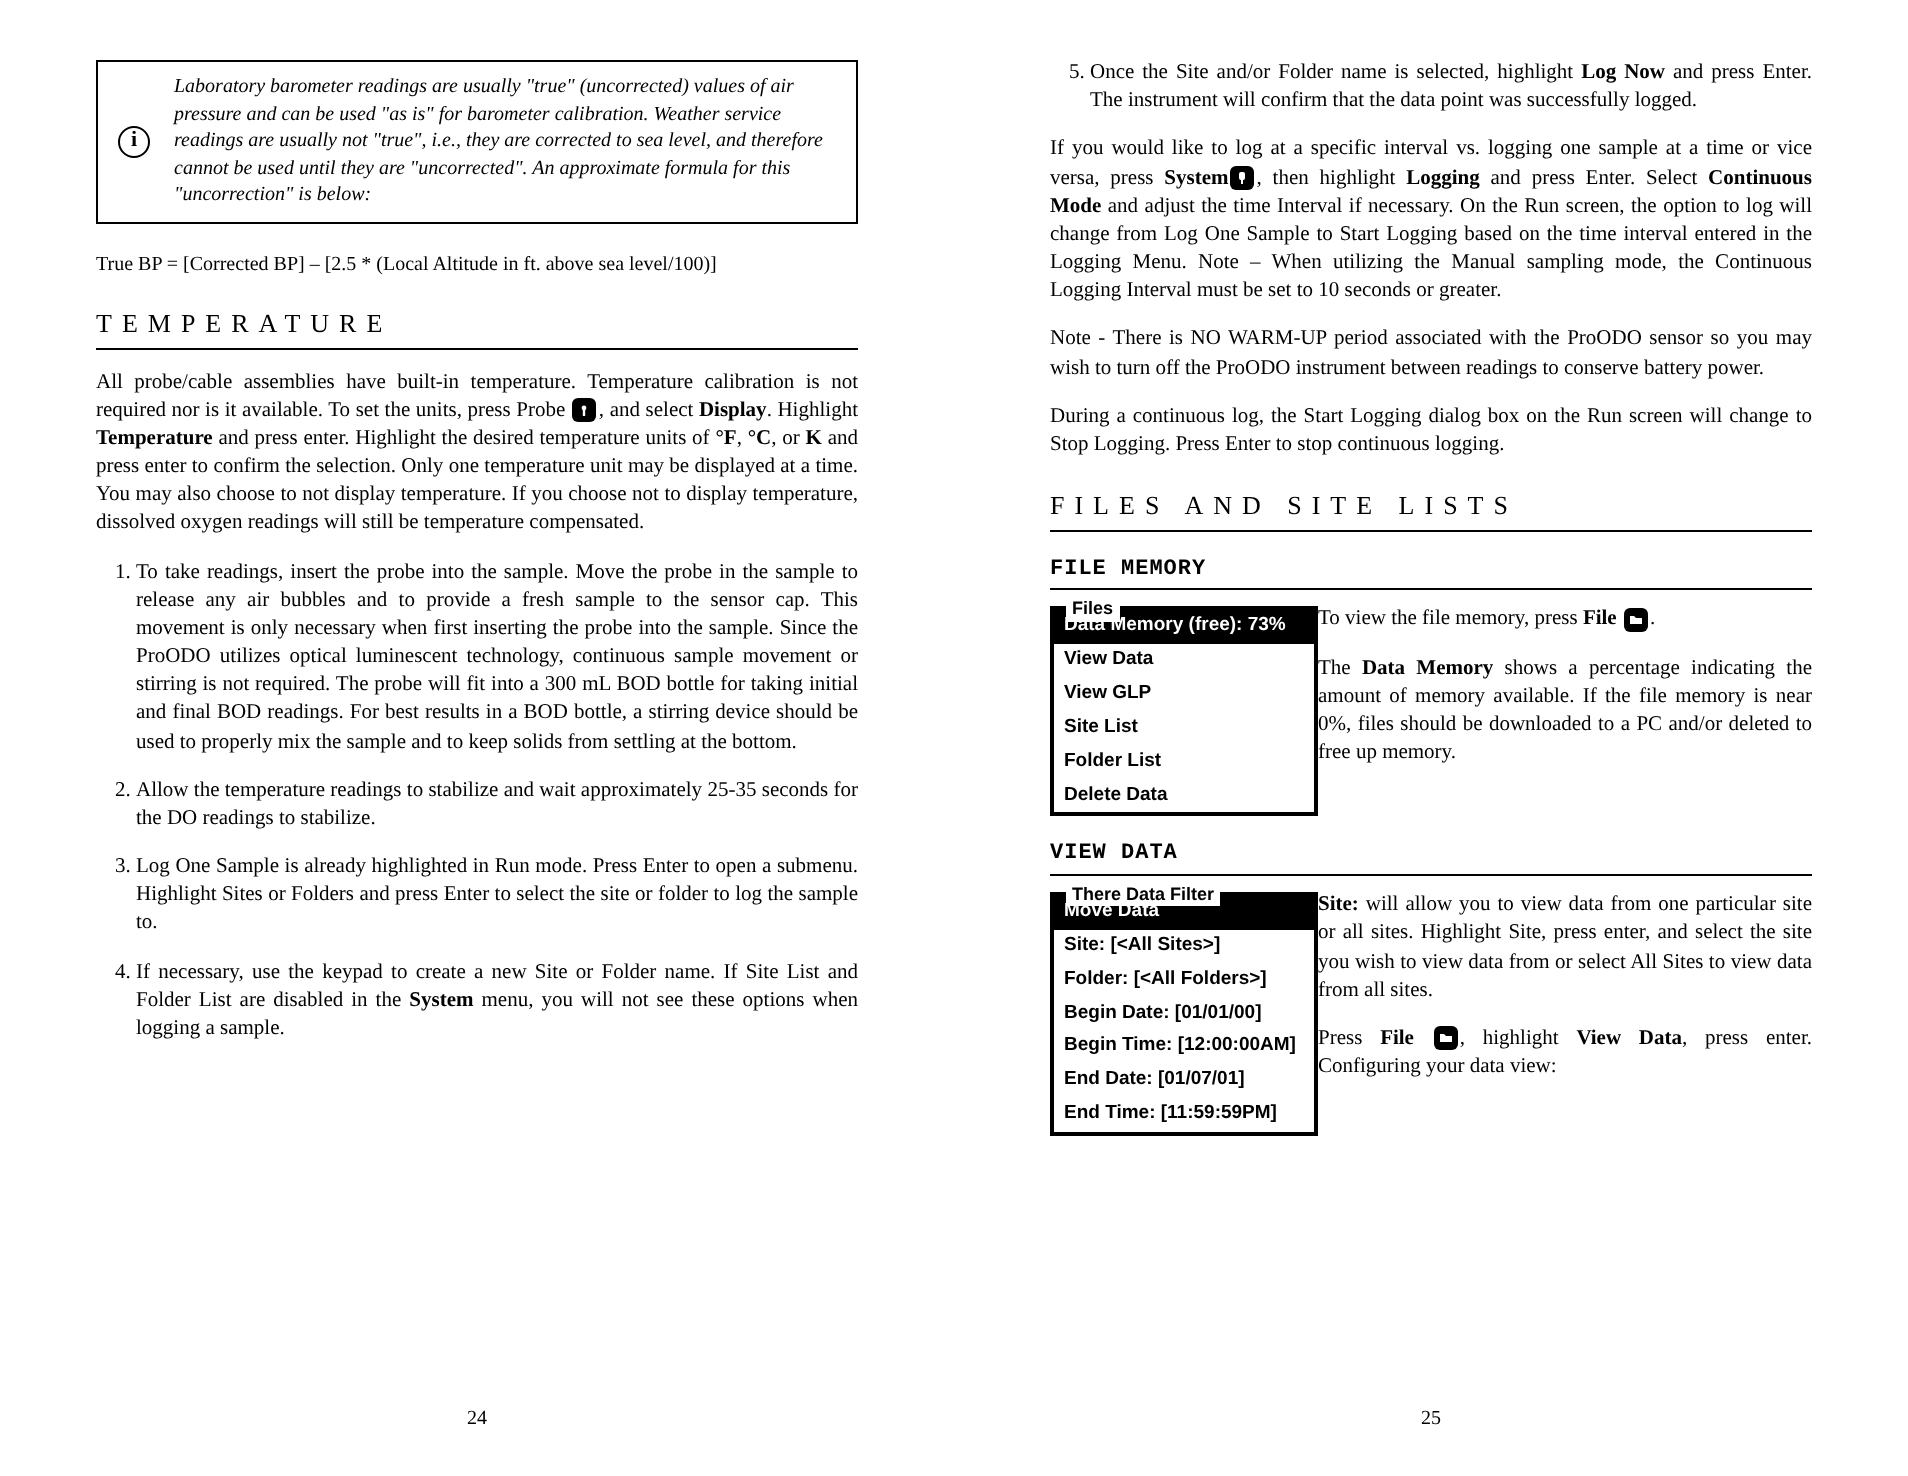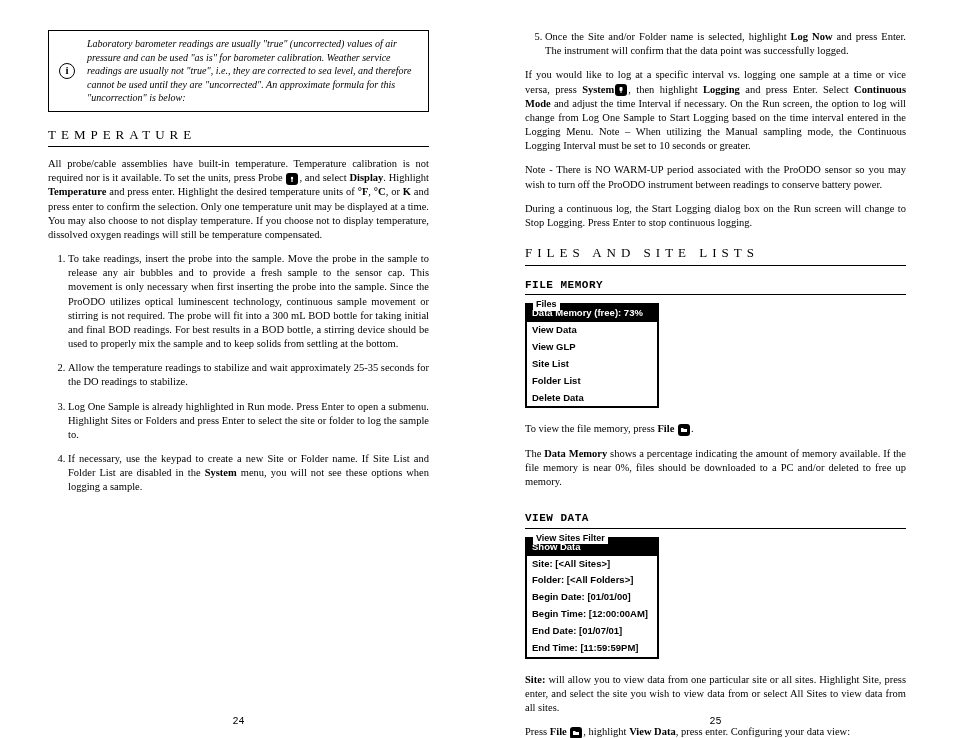--- a/index.html
+++ b/index.html
@@ -83,28 +83,27 @@
     height: 12px;
     background: #000;
     border-radius: 3px;
     align-items: center;
     justify-content: center;
     margin: 0 1px;
   }
   .inline-icon svg { display:block; }
   .page-num {
     position: absolute;
-    bottom: 10px;
+    bottom: 22px;
     left: 0;
     width: 100%;
     text-align: center;
     font-size: 10px;
-    font-family: Liberation Mono, monospace;
-  }
-  .file-block { display: flex; gap: 14px; align-items: flex-start; flex-direction: column; }
+  }
+  .file-block { display: flex; align-items: flex-start; }
   .file-block .menu-box {
     flex-shrink: 0;
     border: 2px solid #000;
     background: #fff;
     font-family: Arial, Helvetica, sans-serif;
     font-size: 9.5px;
     font-weight: bold;
     width: 130px;
     position: relative;
   }
@@ -124,20 +123,21 @@
 <body>
 
 <div class="spread">
 
   <div class="page">
     <div class="info-box">
       <span class="info-icon">i</span>
       <span class="info-text">Laboratory barometer readings are usually "true" (uncorrected) values of air pressure and can be used "as is" for barometer calibration.  Weather service readings are usually not "true", i.e., they are corrected to sea level, and therefore cannot be used until they are "uncorrected".  An approximate formula for this "uncorrection" is below:</span>
     </div>
 
+    <p class="formula">True BP = [Corrected BP] – [2.5 * (Local Altitude in ft. above sea level/100)]</p>
 
     <h2 class="section">Temperature</h2>
 
     <p>
       <span>All probe/cable assemblies have built-in temperature.  Temperature calibration is not required nor is it available.  To set the units, press Probe </span><span class="inline-icon">
           <svg width="8" height="8" viewBox="0 0 8 8">
             <circle cx="4" cy="3" r="1.2" fill="#fff"></circle>
             <rect x="3.4" y="4" width="1.2" height="3" fill="#fff"></rect>
           </svg>
         </span><span>, and select </span><b>Display</b><span>.  Highlight </span><b>Temperature</b><span> and press enter.  Highlight the desired temperature units of </span><b>°F</b>, <b>°C</b><span>, or </span><b>K</b><span> and press enter to confirm the selection.   Only one temperature unit may be displayed at a time.  You may also choose to not display temperature.  If you choose not to display temperature, dissolved oxygen readings will still be temperature compensated.</span>
@@ -194,22 +194,22 @@
               </svg>
             </span><span>.</span></p>
         <p><span>The </span><b>Data Memory</b><span> shows a percentage indicating the amount of memory available.  If the file memory is near 0%, files should be downloaded to a PC and/or deleted to free up memory.</span></p>
       </div>
     </div>
 
     <h3 class="subsection">View Data</h3>
 
     <div class="file-block">
       <div class="menu-box">
-        <span class="legend">View Sites Filter</span>
-        <div class="row hl">Show Data</div>
+        <span class="legend">There Data Filter</span>
+        <div class="row hl">Move Data</div>
         <div class="row">Site: [&lt;All Sites&gt;]</div>
         <div class="row">Folder: [&lt;All Folders&gt;]</div>
         <div class="row">Begin Date: [01/01/00]</div>
         <div class="row">Begin Time: [12:00:00AM]</div>
         <div class="row">End Date: [01/07/01]</div>
         <div class="row">End Time: [11:59:59PM]</div>
       </div>
       <div class="desc">
         <p><b>Site:</b><span> will allow you to view data from one particular site or all sites.  Highlight Site, press enter, and select the site you wish to view data from or select All Sites to view data from all sites.</span></p>
         <p><span>Press </span><b>File</b> <span class="inline-icon">

